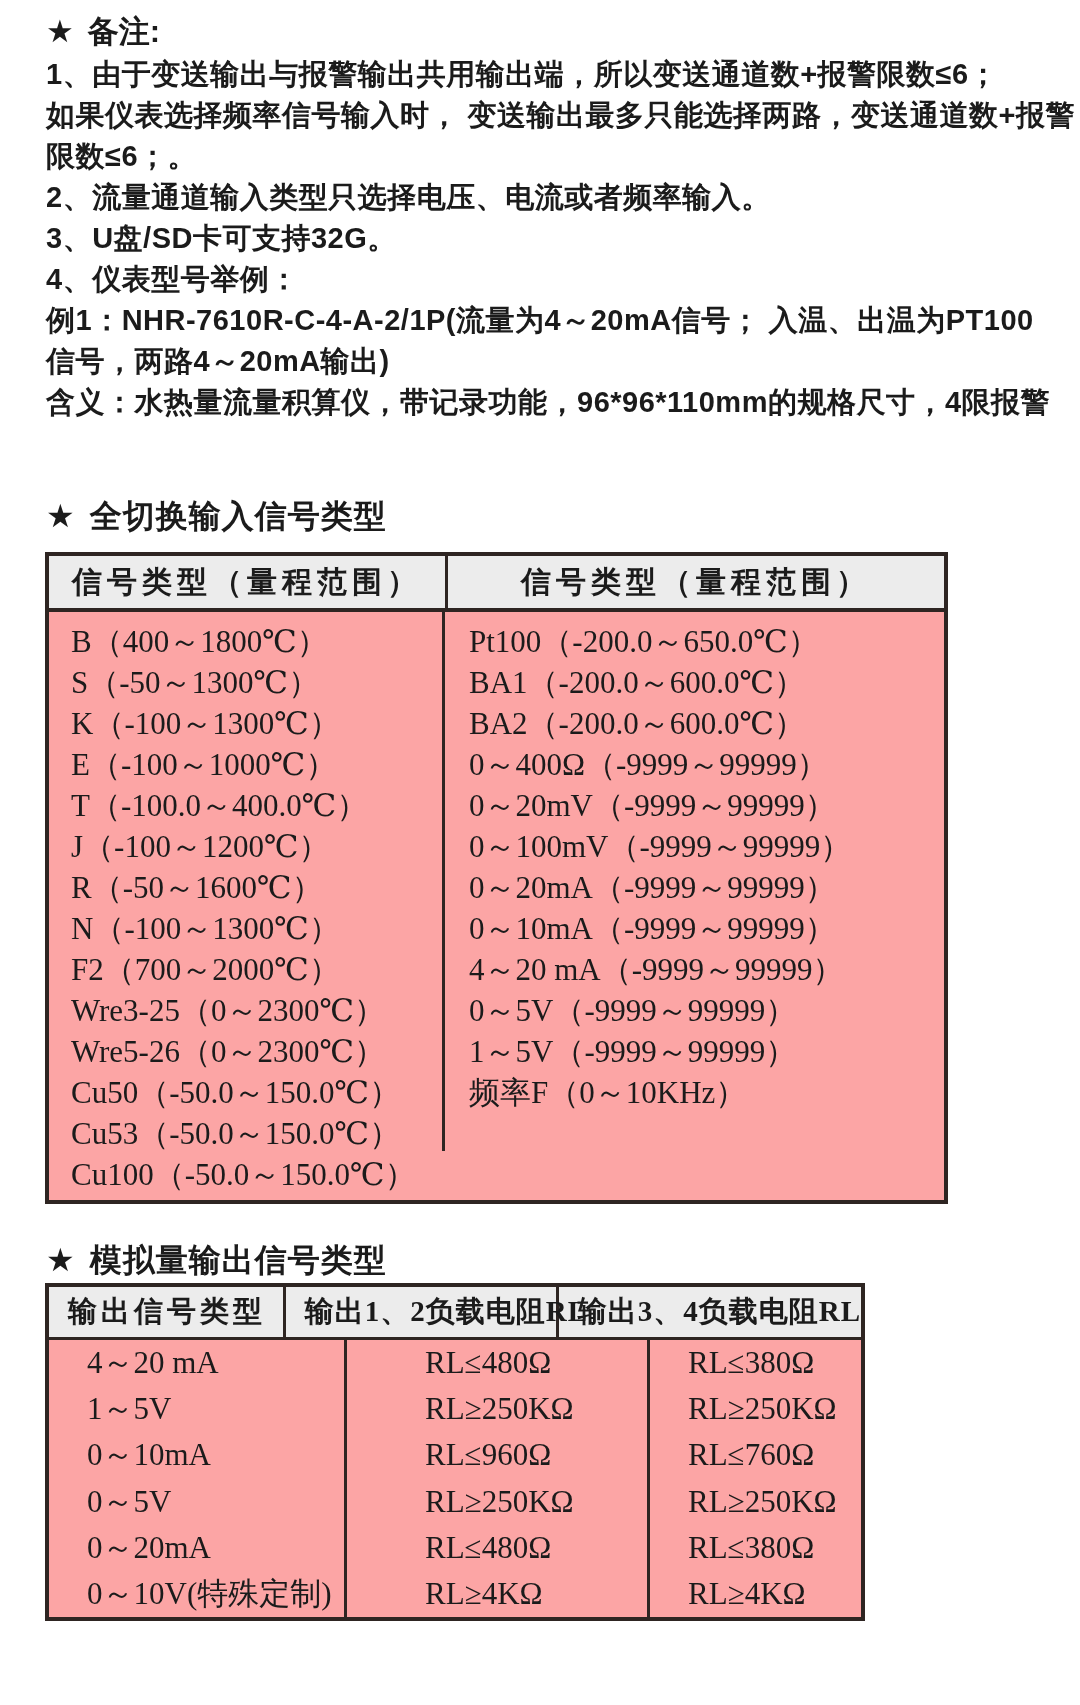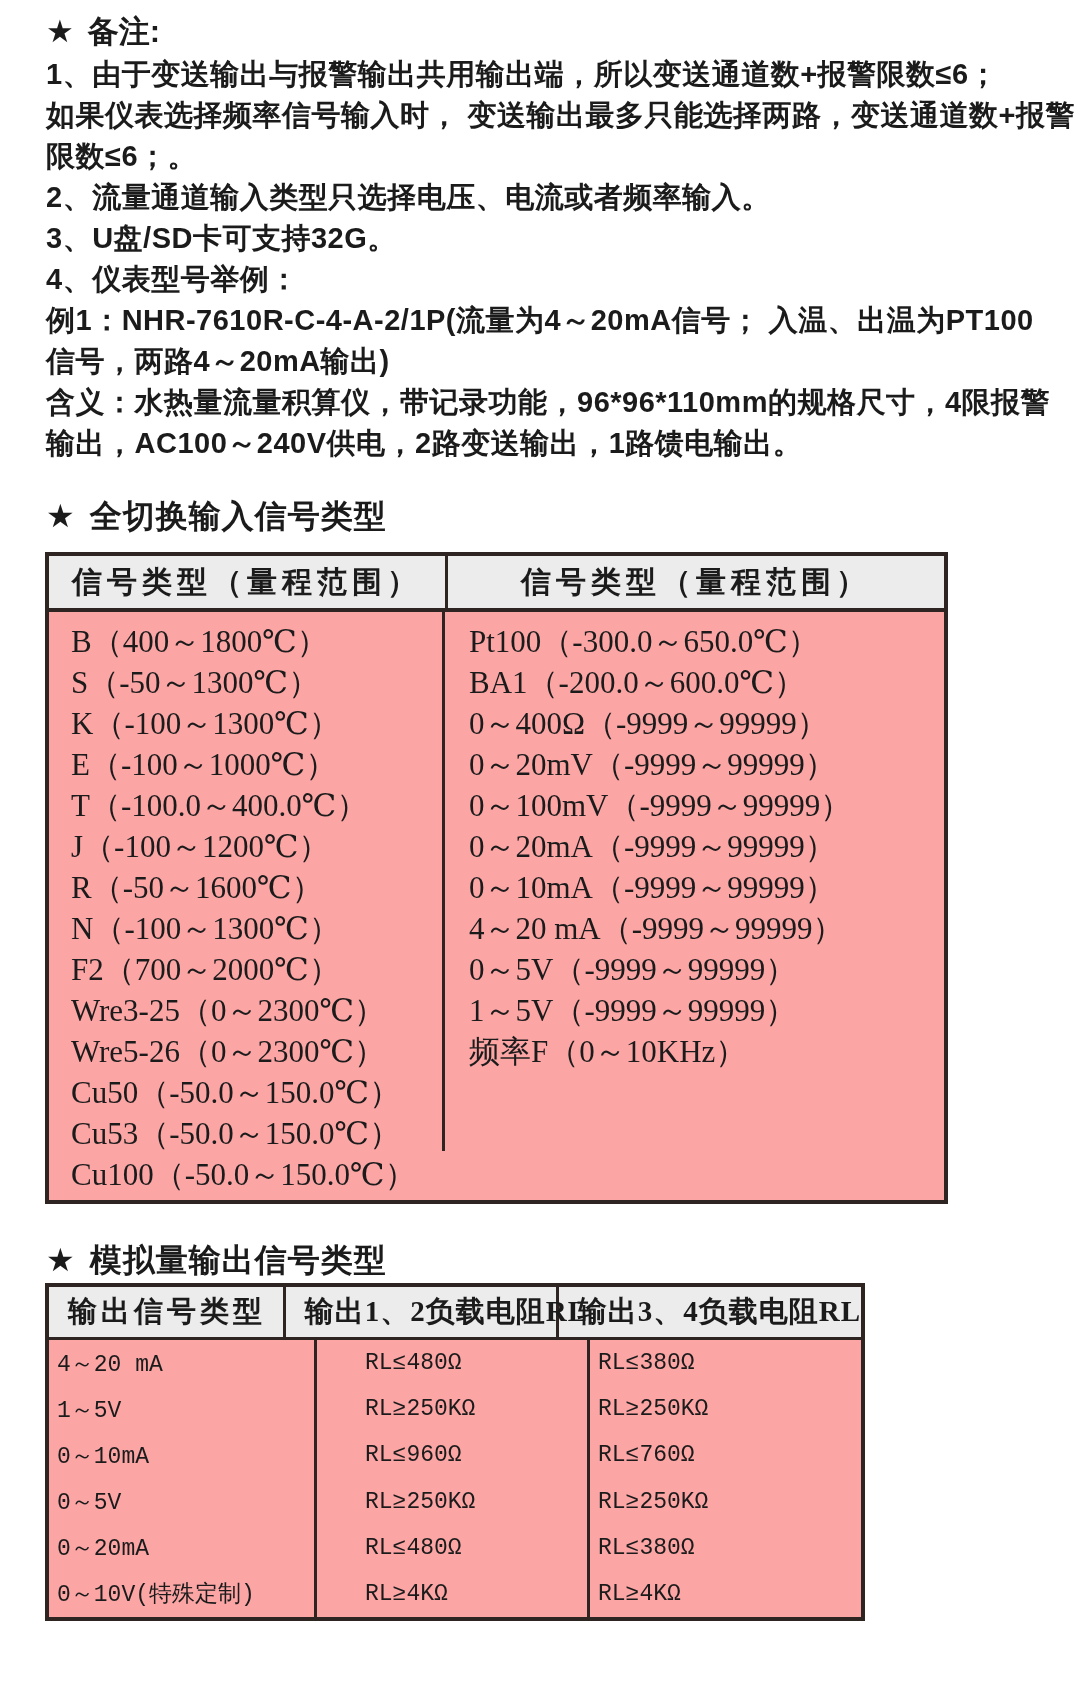--- a/index.html
+++ b/index.html
@@ -47,22 +47,22 @@
   .t2-header{display:flex;height:50px;background:#ececec;border-bottom:3px solid #2e2522;}
   .t2-h{display:flex;align-items:center;box-sizing:border-box;padding-left:19px;
         font-family:"Liberation Serif","DejaVu Serif",serif;
         font-size:29px;font-weight:700;white-space:nowrap;}
   .t2-h.c1{width:268px;border-right:3px solid #2e2522;letter-spacing:4px;}
   .t2-h.c2{width:273px;border-right:3px solid #2e2522;letter-spacing:1px;}
   .t2-h.c3{flex:1;letter-spacing:1px;}
   .t2-body{display:flex;flex-direction:column;height:277px;}
   .t2-row{display:flex;flex:1;align-items:center;}
   .t2-c{box-sizing:border-box;align-self:stretch;display:flex;align-items:center;
-        padding-left:8px;font-family:Liberation Mono, monospace;
-        font-size:23px;white-space:nowrap;}
+        padding-left:8px;font-family:Liberation Serif, serif;
+        font-size:31px;white-space:nowrap;margin-left:30px;}
   .t2-c.c1{width:268px;border-right:3px solid #2e2522;}
   .t2-c.c2{width:273px;border-right:3px solid #2e2522;padding-left:48px;}
   .t2-c.c3{flex:1;}
 </style>
 </head>
 <body>
 
 <div class="notes">
   <div class="notes-title">
     <span class="star">★</span><span>备注:</span>
@@ -80,21 +80,20 @@
       <div class="note-line">3、U盘/SD卡可支持32G。</div>
 
       <div class="note-line">4、仪表型号举例：</div>
 
       <div class="note-line">例1：NHR-7610R-C-4-A-2/1P(流量为4～20mA信号； 入温、出温为PT100</div>
 
       <div class="note-line">信号，两路4～20mA输出)</div>
 
       <div class="note-line">含义：水热量流量积算仪，带记录功能，96*96*110mm的规格尺寸，4限报警</div>
 
-      <div class="note-line">输出，AC100～240V供电，2路变送输出，1路馈电输出。</div>
     </div>
 </div>
 
 <div class="section-title" id="sec1-title">
   <span class="star">★</span><span>全切换输入信号类型</span>
 </div>
 
 <div class="dtable" id="table1">
   <div class="t1-header">
     <div class="t1-h c1">信号类型（量程范围）</div>
@@ -127,24 +126,25 @@
 
         <div class="t1-item">Cu50（-50.0～150.0℃）</div>
 
         <div class="t1-item">Cu53（-50.0～150.0℃）</div>
 
         <div class="t1-item">Cu100（-50.0～150.0℃）</div>
       </div>
     <div class="t1-col c2">
       <div>
 
-          <div class="t1-item">Pt100（-300.0～650.0℃）</div>
+          <div class="t1-item">Pt100（-200.0～650.0℃）</div>
 
           <div class="t1-item">BA1（-200.0～600.0℃）</div>
 
+          <div class="t1-item">BA2（-200.0～600.0℃）</div>
 
           <div class="t1-item">0～400Ω（-9999～99999）</div>
 
           <div class="t1-item">0～20mV（-9999～99999）</div>
 
           <div class="t1-item">0～100mV（-9999～99999）</div>
 
           <div class="t1-item">0～20mA（-9999～99999）</div>
 
           <div class="t1-item">0～10mA（-9999～99999）</div>

